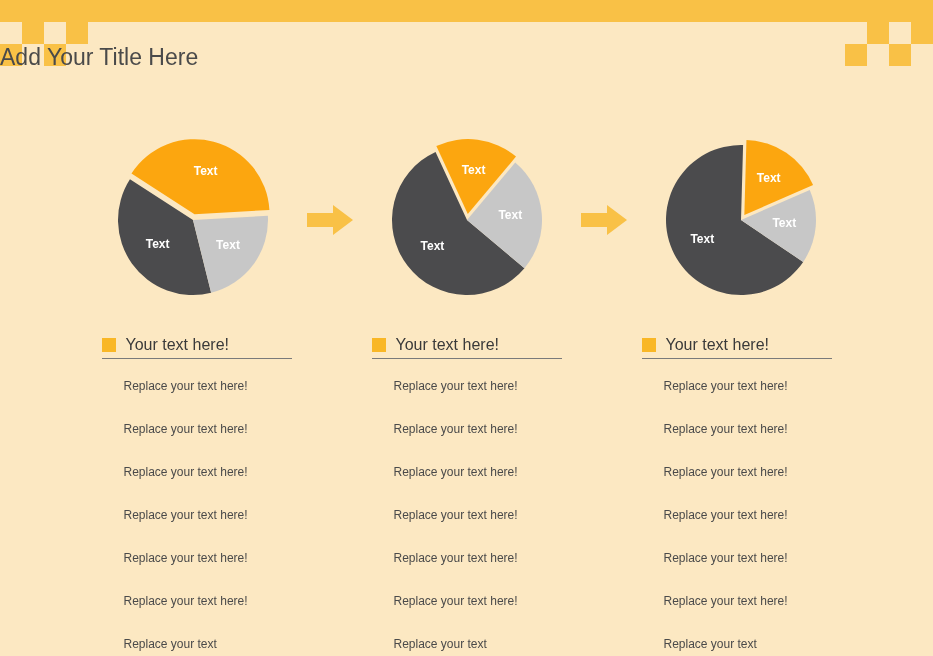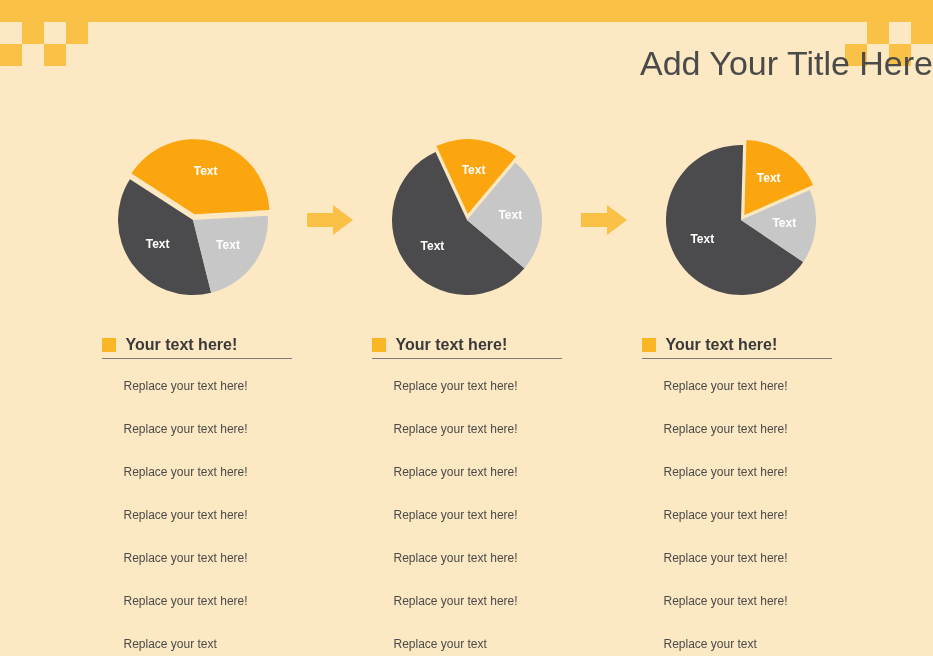--- a/index.html
+++ b/index.html
@@ -25,23 +25,23 @@
     }
     .checker-left { left: 0; }
     .checker-right { right: 0; }
     .cell-y { background: #f9c146; }
     .cell-t { background: transparent; }
     .page-title {
       position: absolute;
       top: 44px;
       left: 0;
       right: 0;
-      text-align: right;
+      text-align: left;
       font-family: Arial, sans-serif;
-      font-size: 34px;
+      font-size: 23px;
       color: #4a4a4a;
       font-weight: 400;
     }
     .pies-row {
       position: absolute;
       top: 134px;
       left: 0;
       right: 0;
       display: flex;
       justify-content: center;
@@ -89,21 +89,21 @@
     }
     .col-head .sq {
       width: 14px;
       height: 14px;
       background: #f9b726;
       flex-shrink: 0;
     }
     .col-head .col-title {
       font-size: 16px;
       color: #3a3a3a;
-      font-weight: 700;
+      font-weight: 400;
     }
     .items {
       padding-left: 22px;
       display: flex;
       flex-direction: column;
       gap: 28px;
     }
     .item {
       font-size: 12px;
       color: #4a4a4a;

